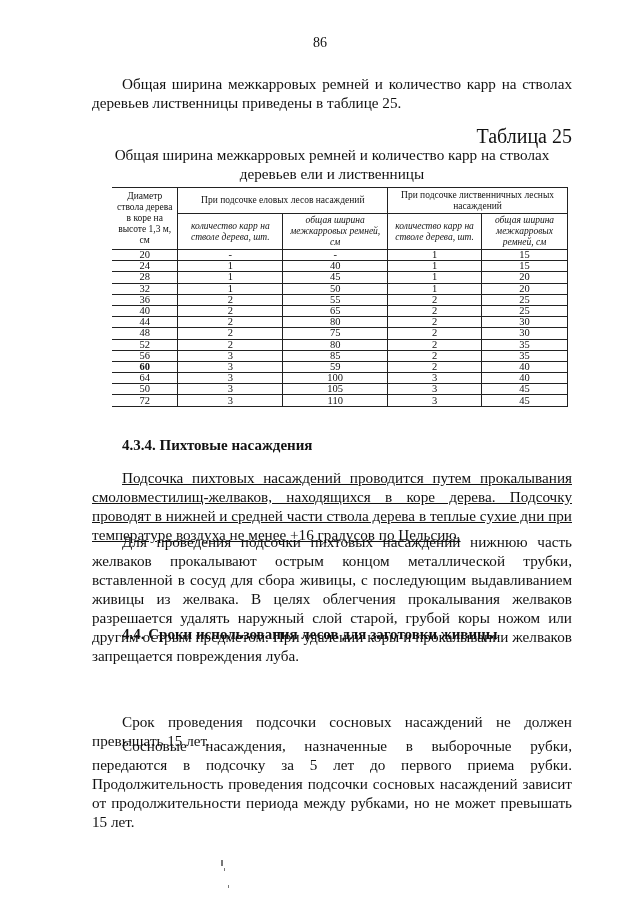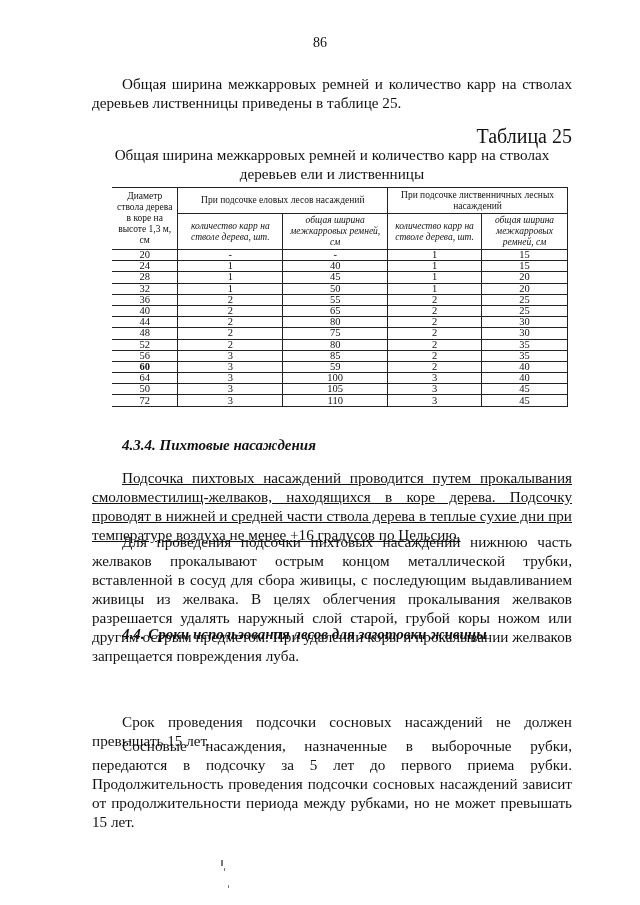--- a/index.html
+++ b/index.html
@@ -9,21 +9,21 @@
   .page-num { left:0; width:640px; top:35px; text-align:center; font-size:14px; }
   .para { left:92px; width:480px; font-size:15.2px; line-height:19px; text-align:justify; }
   .para .ind { display:inline-block; width:30px; }
   .tbl-label { right:68px; top:125px; font-size:20px; }
   .tbl-title { left:92px; width:480px; top:145px; font-size:15.2px; line-height:19px; text-align:center; }
   table.data { position:absolute; left:112px; top:187px; width:456px; border-collapse:collapse;
                font-size:9.5px; line-height:11px; }
   table.data td { border:1px solid #222; text-align:center; padding:0 2px; }
   table.data thead td { vertical-align:middle;margin-left:44px; }
   table.data tbody td { height:10.2px; padding:0; font-size:10.5px; line-height:10px; }
-  .h2 { left:122px; font-weight:bold; font-size:15px;font-style:italic; }
+  .h2 { left:122px; font-weight:bold; font-size:15px; }
   .noise { background:#777; }
 </style>
 </head>
 <body>
 
 <div class="abs page-num">86</div>
 
 <div class="abs para" style="top:74px;"><span class="ind"></span><span>Общая ширина межкарровых ремней и количество карр на стволах деревьев лиственницы приведены в таблице 25.</span></div>
 
 <div class="abs tbl-label">Таблица 25</div>

